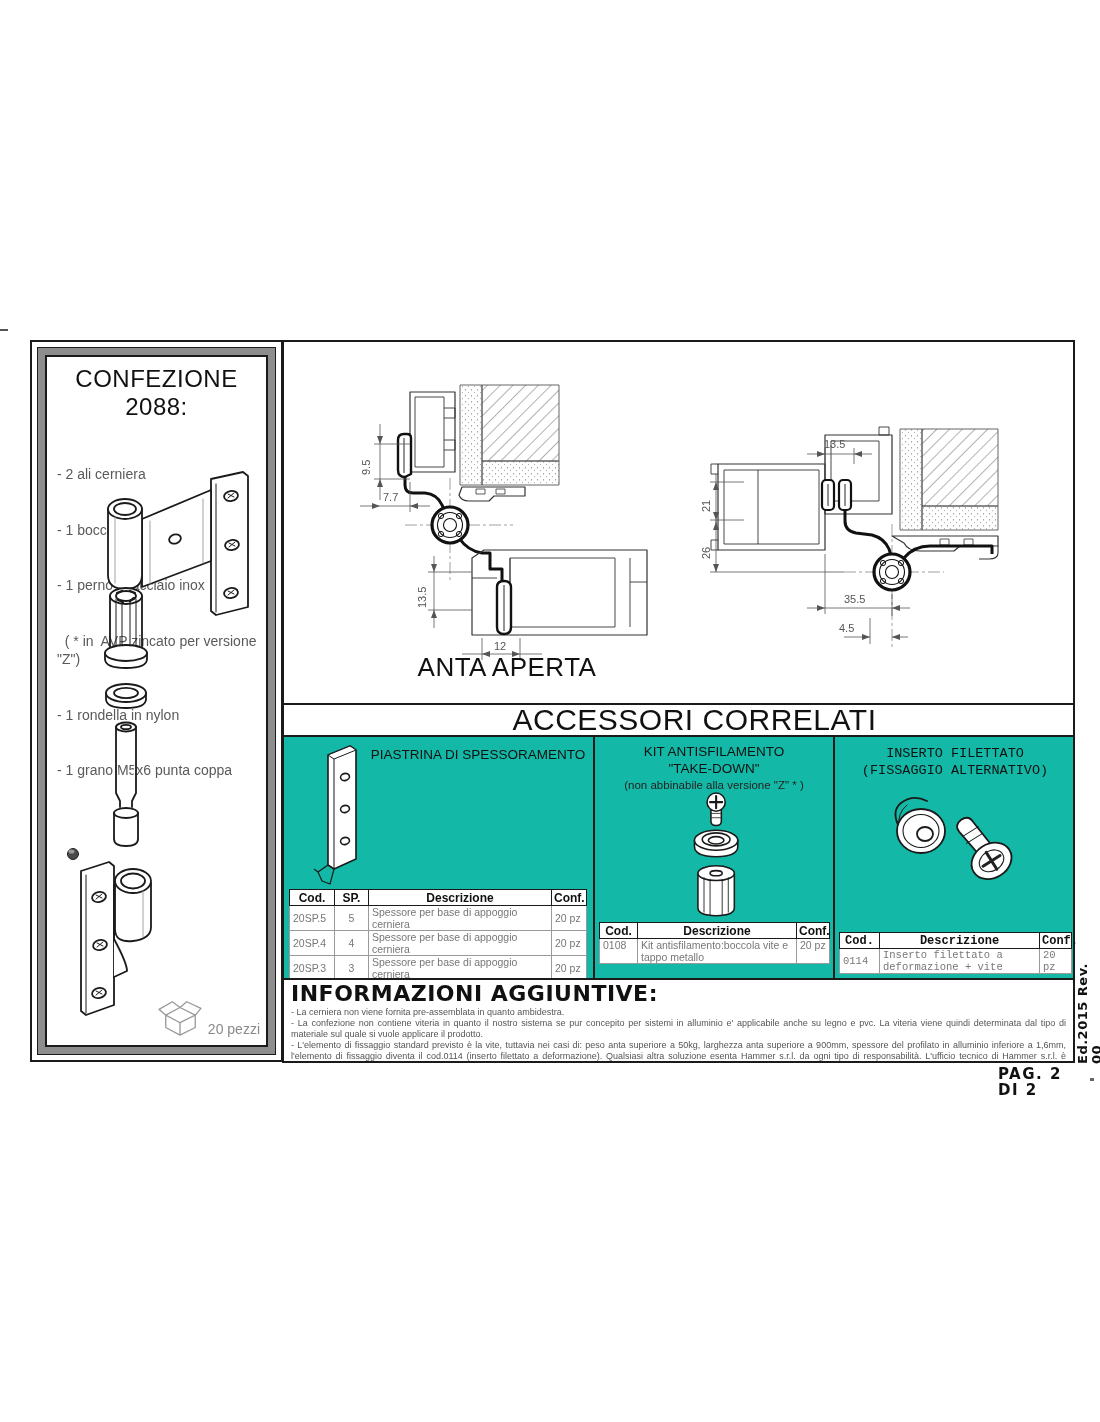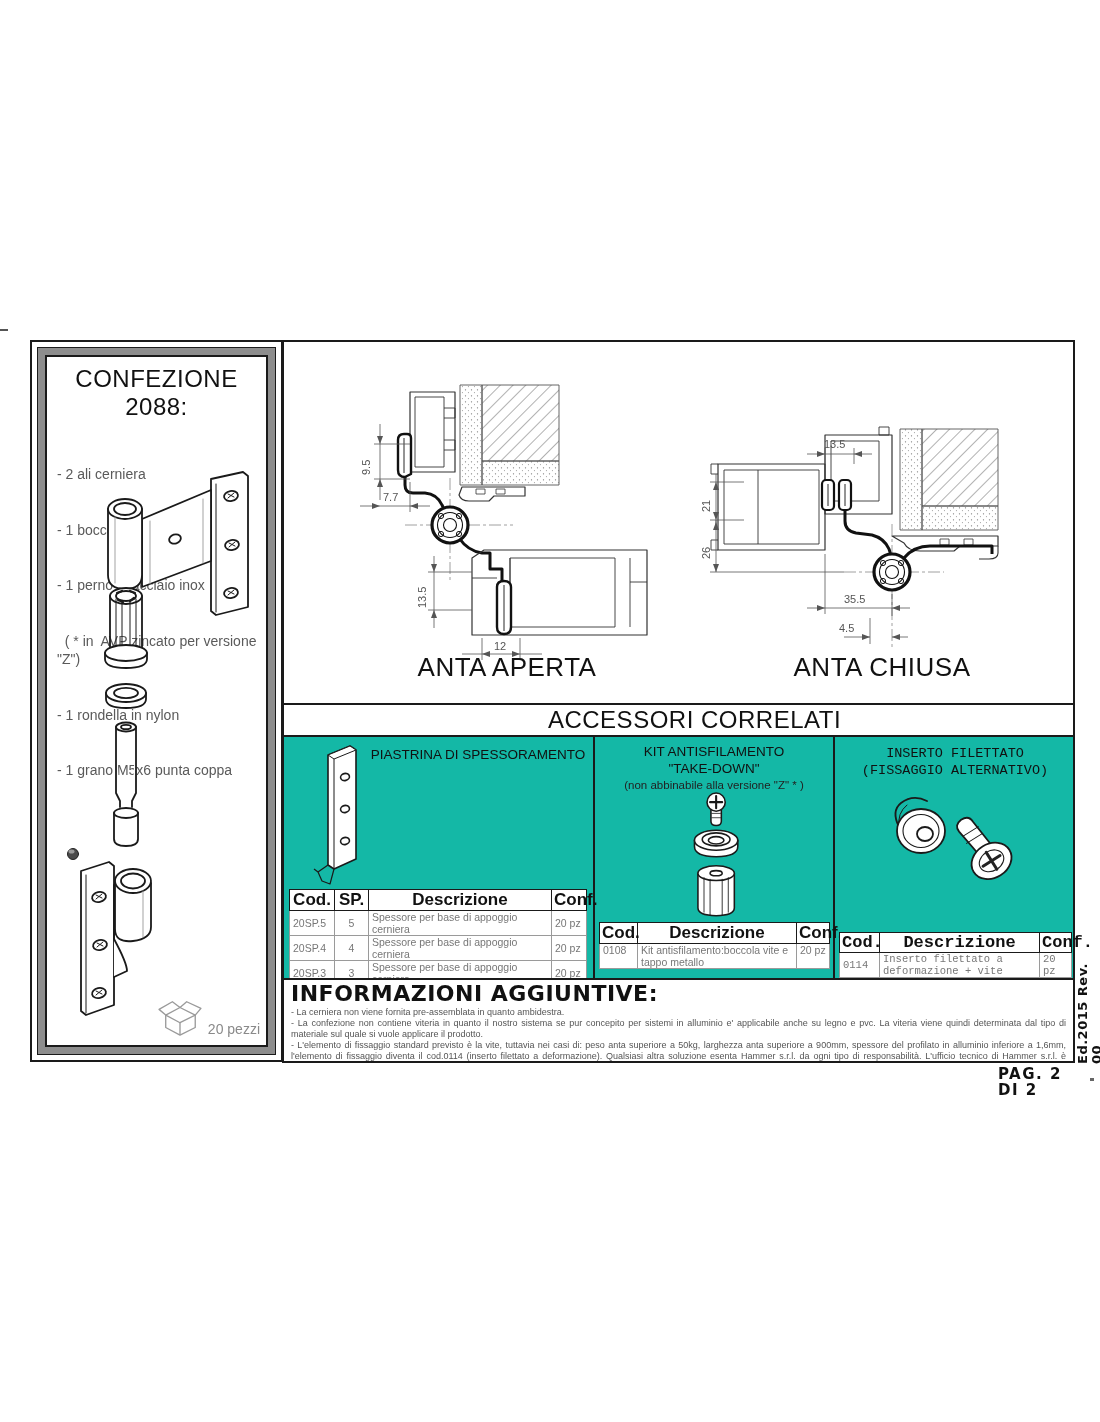--- a/index.html
+++ b/index.html
@@ -24,32 +24,32 @@
 
   
   .sezioni { position:absolute; left:282px; top:340px; width:793px; height:365px;
              border:2px solid #1a1a1a; box-sizing:border-box; background:#fff; }
   .sezioni-title { height:36px; line-height:36px; border-bottom:2px solid #1a1a1a;
                    text-align:center; font-size:22px; letter-spacing:0.5px; }
   .anta-label { position:absolute; width:250px; text-align:center; font-size:26px; letter-spacing:0.5px; color:#111; }
 
   .acc-header { position:absolute; left:282px; top:703px; width:793px; height:34px;
                 border:2px solid #1a1a1a; box-sizing:border-box; text-align:center;
-                font-size:24px; line-height:30px; letter-spacing:0.5px; background:#fff;padding-left:32px; }
+                font-size:30px; line-height:30px; letter-spacing:0.5px; background:#fff;padding-left:32px; }
   .accessori { position:absolute; left:282px; top:735px; width:793px; height:245px;
                border:2px solid #1a1a1a; box-sizing:border-box; display:flex; background:#14b8a6; }
   .acc-col { position:relative; box-sizing:border-box; height:100%; }
   .col1 { width:311px; border-right:2px solid #1a1a1a; }
   .col2 { width:240px; border-right:2px solid #1a1a1a; }
   .col3 { flex:1;font-family:Liberation Mono, monospace; }
   .acc-title { position:absolute; text-align:center; font-size:13.5px; color:#111; line-height:17px; }
   .acc-sub { font-size:11.5px; color:#222; }
 
   .acc-table { position:absolute; border-collapse:collapse; table-layout:fixed; background:#fff; }
-  .acc-table th { border:1.6px solid #1a1a1a; font-size:17px; font-weight:bold; color:#111; padding:0 2px; height:15px; }
+  .acc-table th { border:1.6px solid #1a1a1a; font-size:12px; font-weight:bold; color:#111; padding:0 2px; height:15px; }
   .acc-table td { border:1.2px solid #9a9a9a; font-size:10.5px; color:#777; padding:0 3px; height:15px; }
   .acc-table .ctr { text-align:center; }
   .acc-table { border:1.6px solid #1a1a1a; }
 
   .info { position:absolute; left:282px; top:978px; width:793px; height:85px;
           border:2px solid #1a1a1a; box-sizing:border-box; padding:1px 7px; overflow:hidden; background:#fff; }
   .info-title { font-family:"DejaVu Sans", sans-serif; font-weight:bold; font-size:22px; letter-spacing:0.5px; color:#111; }
   .info-bullet { font-size:9px; line-height:10.4px; color:#555; margin-top:1px; text-align:justify; }
 
   .pag { position:absolute; left:998px; top:1066px; width:90px;
@@ -309,21 +309,20 @@
         <polygon points="198,204 206,201 206,207" fill="#555" stroke="none"></polygon>
         <text class="dim" x="150" y="199" stroke="none">35.5</text>
         <path d="M176,214 V240"></path>
         <line x1="150" y1="233" x2="176" y2="233"></line>
         <line x1="198" y1="233" x2="214" y2="233"></line>
         <polygon points="176,233 168,230 168,236" fill="#555" stroke="none"></polygon>
         <polygon points="198,233 206,230 206,236" fill="#555" stroke="none"></polygon>
         <text class="dim" x="145" y="228" stroke="none">4.5</text>
       </g>
     </svg>
-    <div class="anta-label" style="left:473px; top:310px;">ANTA CHIUSA</div>
   </section>
 
   <div class="acc-header">ACCESSORI CORRELATI</div>
 
   <div class="accessori">
 
     <div class="acc-col col1">
       <div class="acc-title" style="left:84px; top:9px; width:220px;">PIASTRINA DI SPESSORAMENTO</div>
       <svg class="abs" style="left:8px; top:4px;" width="92" height="150" viewBox="0 0 92 150" fill="#fff" stroke="#1a1a1a" stroke-width="1.6" stroke-linejoin="round">
         <path d="M36,14 L58,5 L64,9 L64,118 L42,128 L36,124 Z"></path>

